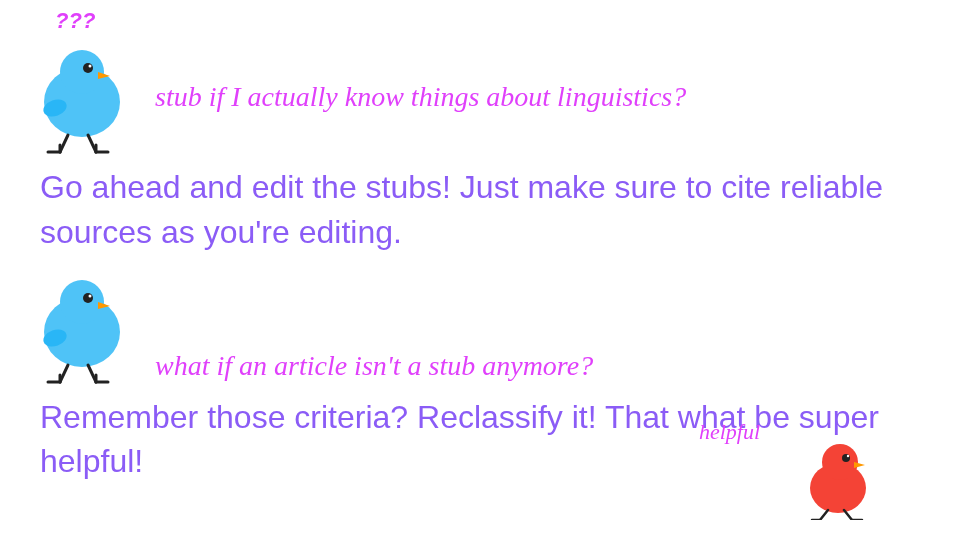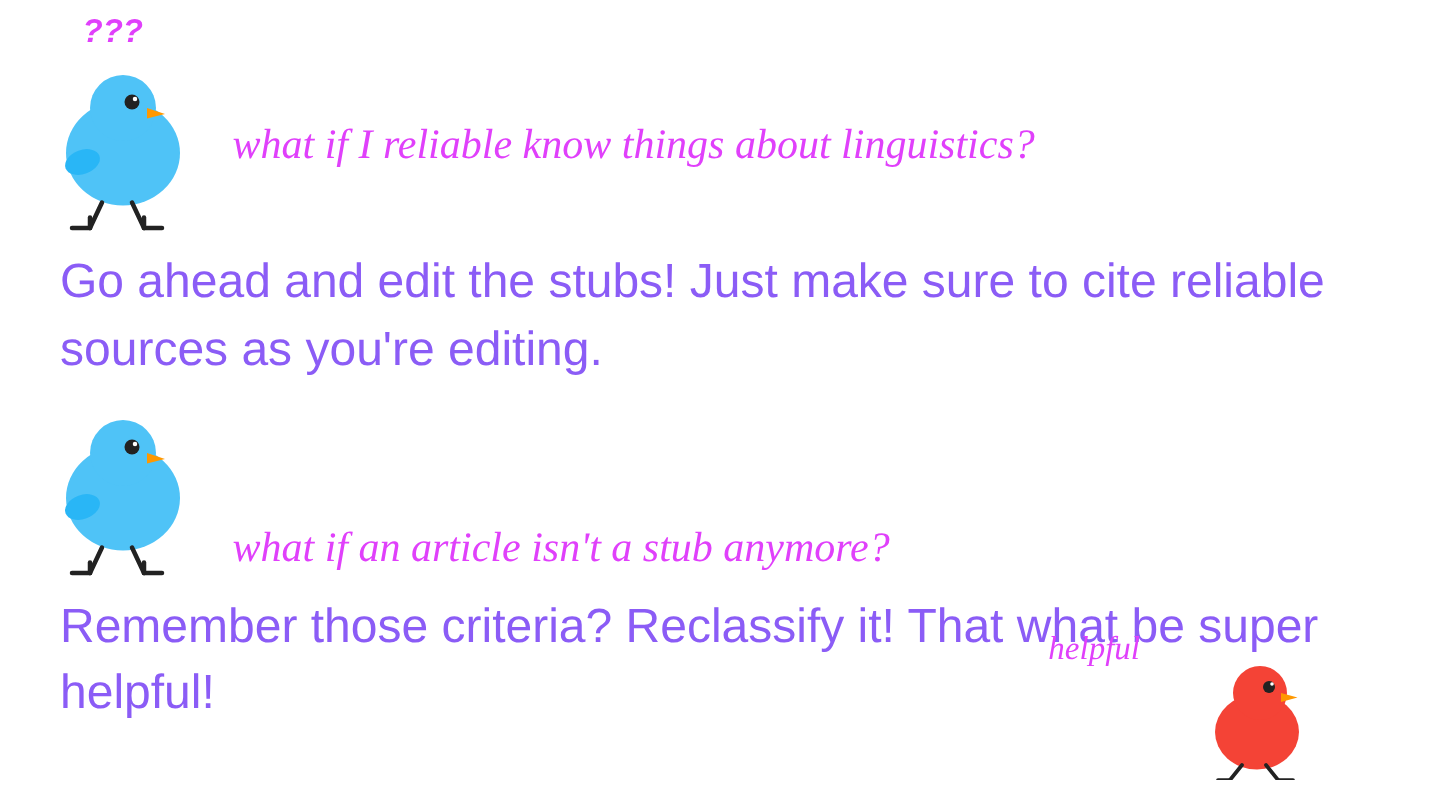--- a/index.html
+++ b/index.html
@@ -105,21 +105,21 @@
       <line x1="30" y1="112" x2="18" y2="112" stroke="#222" stroke-width="3" stroke-linecap="round"></line>
       <line x1="30" y1="112" x2="30" y2="105" stroke="#222" stroke-width="3" stroke-linecap="round"></line>
 
       <line x1="58" y1="95" x2="66" y2="112" stroke="#222" stroke-width="3" stroke-linecap="round"></line>
       <line x1="66" y1="112" x2="78" y2="112" stroke="#222" stroke-width="3" stroke-linecap="round"></line>
       <line x1="66" y1="112" x2="66" y2="105" stroke="#222" stroke-width="3" stroke-linecap="round"></line>
 
       <ellipse cx="25" cy="68" rx="12" ry="8" fill="#29b6f6" transform="rotate(-20 25 68)"></ellipse>
     </svg>
 
-    <div class="handwritten">what if I reliable know things about linguistics?</div>
+    <div class="handwritten">stub if I actually know things about linguistics?</div>
   </div>
 
   <div class="body-text">Go ahead and edit the stubs! Just make sure to cite reliable sources as you're editing.</div>
 
   <div class="bird-row-2">
 
     <svg class="bird-svg" width="105" height="115" viewBox="0 0 105 115">
       <ellipse cx="52" cy="62" rx="38" ry="35" fill="#4fc3f7"></ellipse>
       <circle cx="52" cy="32" r="22" fill="#4fc3f7"></circle>
       <circle cx="58" cy="28" r="5" fill="#222"></circle>

